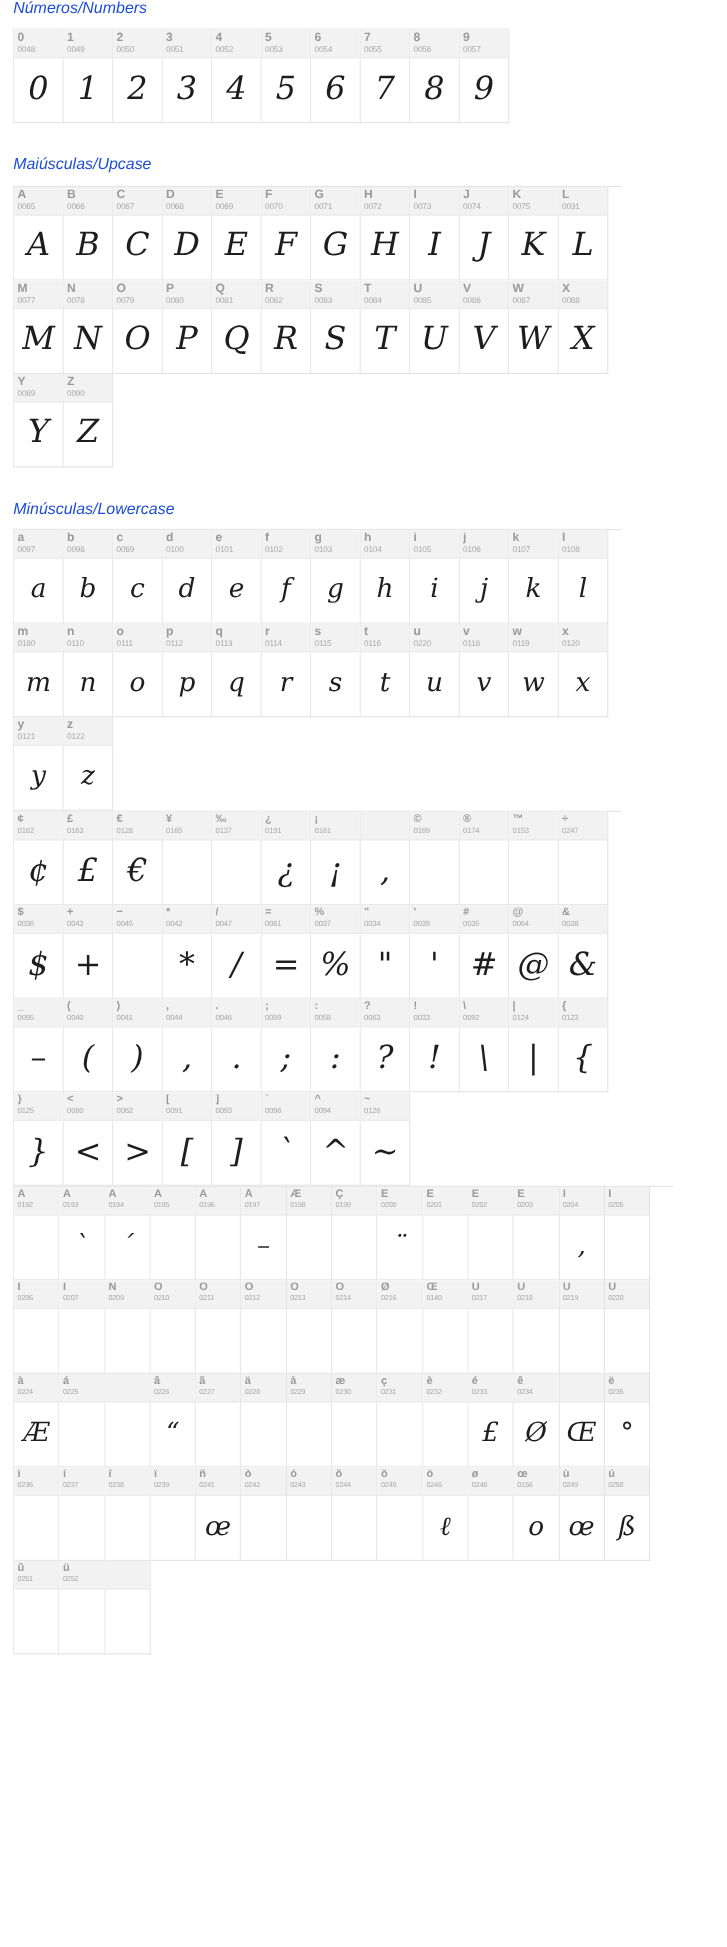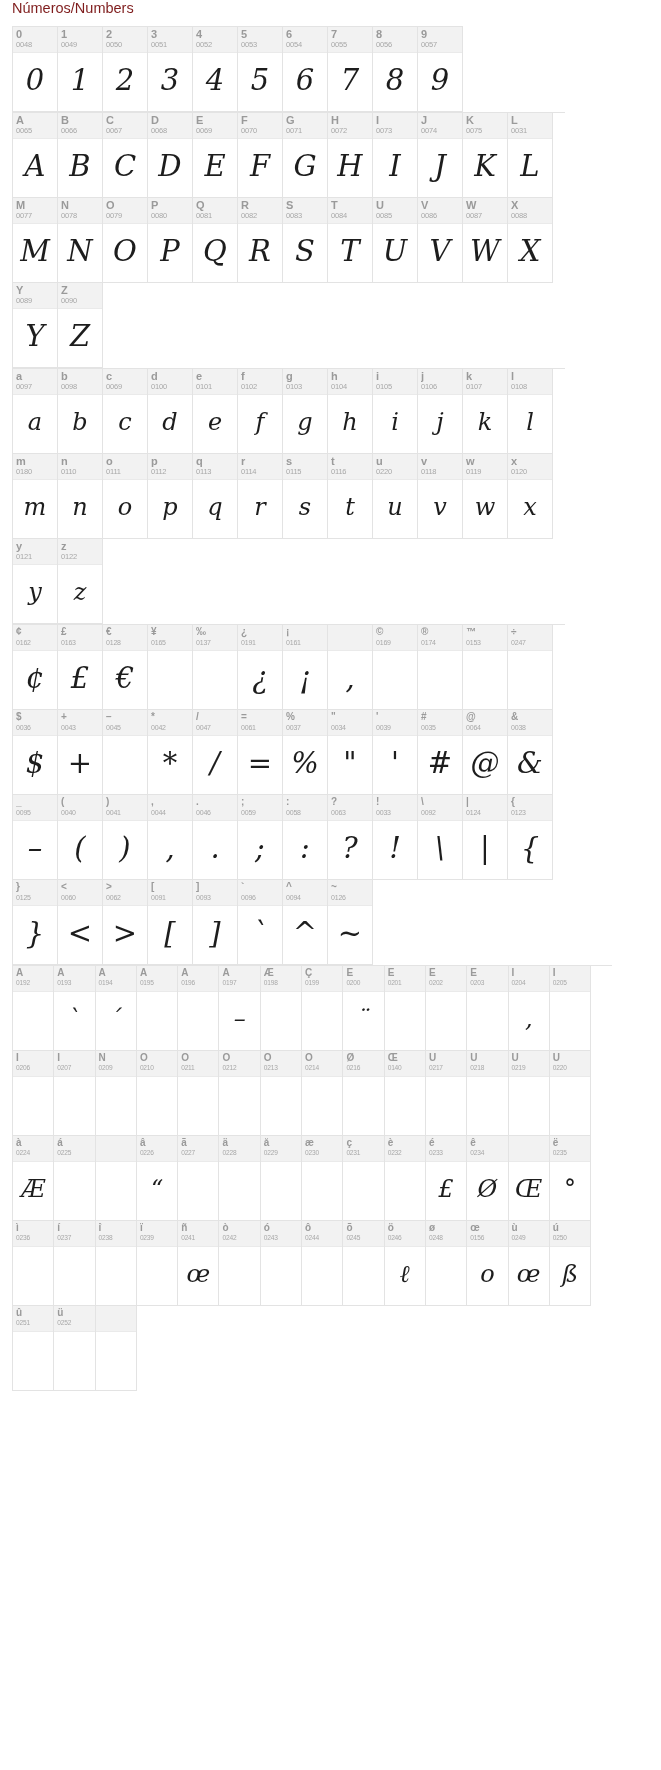--- a/index.html
+++ b/index.html
@@ -15,25 +15,26 @@
   }
   .page {
     width: 661px;
     padding: 0 0 12px 0;
   }
   .section {
     margin: 0 0 0 0;
   }
   .section-title {
     font-size: 14.5px;
-    color: #7f1d1d;
+    color: #1d4ed8;
     font-weight: normal;
     padding: 0 0 0 12px;
     margin: 0 0 9px 0;
     line-height: 1.2;
+    font-style: italic;
   }
   .section + .section .section-title {
     margin-top: 30px;
   }
   .grid {
     display: flex;
     flex-wrap: wrap;
     margin-left: 12px;
     border-left: 1px solid #e3e3e3;
     border-top: 1px solid #e3e3e3;
@@ -175,20 +176,21 @@
           <div class="cell">
             <div class="cell-head">
               <span class="cell-char">9</span>
               <span class="cell-code">0057</span>
             </div>
             <div class="cell-glyph">9</div>
           </div>
         </div>
       </div>
       <div class="section">
+        <div class="section-title">Maiúsculas/Upcase</div>
         <div class="grid upcase">
           <div class="cell">
             <div class="cell-head">
               <span class="cell-char">A</span>
               <span class="cell-code">0065</span>
             </div>
             <div class="cell-glyph">A</div>
           </div>
           <div class="cell">
             <div class="cell-head">
@@ -361,20 +363,21 @@
           <div class="cell">
             <div class="cell-head">
               <span class="cell-char">Z</span>
               <span class="cell-code">0090</span>
             </div>
             <div class="cell-glyph">Z</div>
           </div>
         </div>
       </div>
       <div class="section">
+        <div class="section-title">Minúsculas/Lowercase</div>
         <div class="grid lower">
           <div class="cell">
             <div class="cell-head">
               <span class="cell-char">a</span>
               <span class="cell-code">0097</span>
             </div>
             <div class="cell-glyph small">a</div>
           </div>
           <div class="cell">
             <div class="cell-head">

